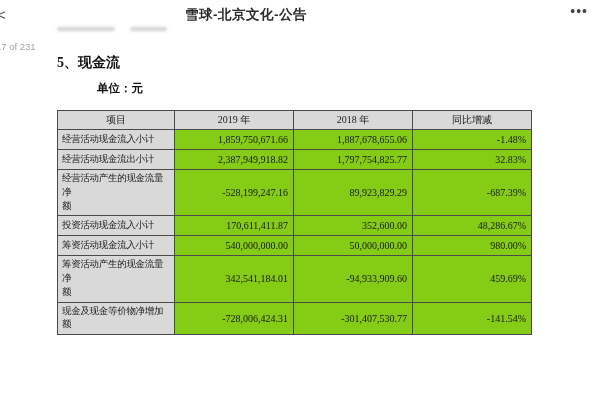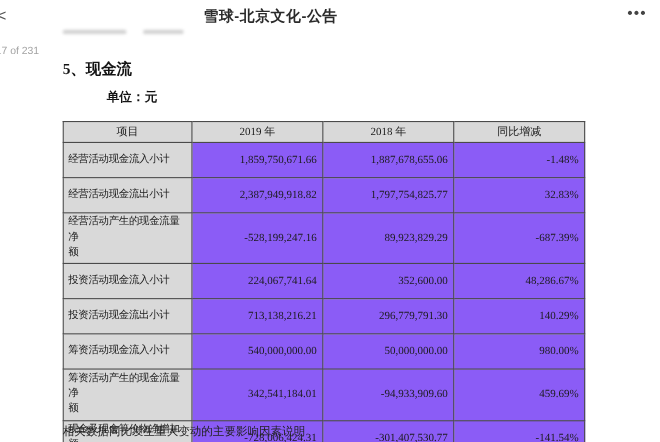--- a/index.html
+++ b/index.html
@@ -39,22 +39,22 @@
   table.cashflow col.c1 { width:117px; }
   table.cashflow col.c2 { width:119px; }
   table.cashflow col.c3 { width:119px; }
   table.cashflow col.c4 { width:119px; }
   table.cashflow th, table.cashflow td { border:1px solid #4a4a4a; vertical-align:middle; }
   table.cashflow th { background:#d9d9d9; font-weight:normal; text-align:center;
                       height:19px; font-size:10px; }
   table.cashflow td.item { background:#d9d9d9; text-align:left;
                            padding:2px 2px 2px 4px; font-size:9.5px;
                            letter-spacing:-0.3px; white-space:pre-line; line-height:1.45; }
-  table.cashflow td.num { background:#8b5cf6; text-align:right; padding-right:5px; }
-  tr.h1 { height:32px; }
+  table.cashflow td.num { background:#84cc16; text-align:right; padding-right:5px; }
+  tr.h1 { height:20px; }
   tr.h2 { height:36px; }
 
   .footnote { position:absolute; left:57px; top:385px; font-size:10.5px; color:#222; }
 </style>
 </head>
 <body>
 
 <div id="screen">
 
   <div class="titlebar">
@@ -101,29 +101,23 @@
         </tr>
         <tr class="h2">
           <td class="item">经营活动产生的现金流量净
 额</td>
           <td class="num">-528,199,247.16</td>
           <td class="num">89,923,829.29</td>
           <td class="num">-687.39%</td>
         </tr>
         <tr class="h1">
           <td class="item">投资活动现金流入小计</td>
-          <td class="num">224,067,741.64</td>
+          <td class="num">170,611,411.87</td>
           <td class="num">352,600.00</td>
           <td class="num">48,286.67%</td>
-        </tr>
-        <tr class="h1">
-          <td class="item">投资活动现金流出小计</td>
-          <td class="num">713,138,216.21</td>
-          <td class="num">296,779,791.30</td>
-          <td class="num">140.29%</td>
         </tr>
         <tr class="h1">
           <td class="item">筹资活动现金流入小计</td>
           <td class="num">540,000,000.00</td>
           <td class="num">50,000,000.00</td>
           <td class="num">980.00%</td>
         </tr>
         <tr class="h2">
           <td class="item">筹资活动产生的现金流量净
 额</td>
@@ -133,14 +127,13 @@
         </tr>
         <tr class="h1">
           <td class="item">现金及现金等价物净增加额</td>
           <td class="num">-728,006,424.31</td>
           <td class="num">-301,407,530.77</td>
           <td class="num">-141.54%</td>
         </tr>
       </tbody>
   </table>
 
-  <div class="footnote">相关数据同比发生重大变动的主要影响因素说明</div>
 </div>
 
 </body></html>

